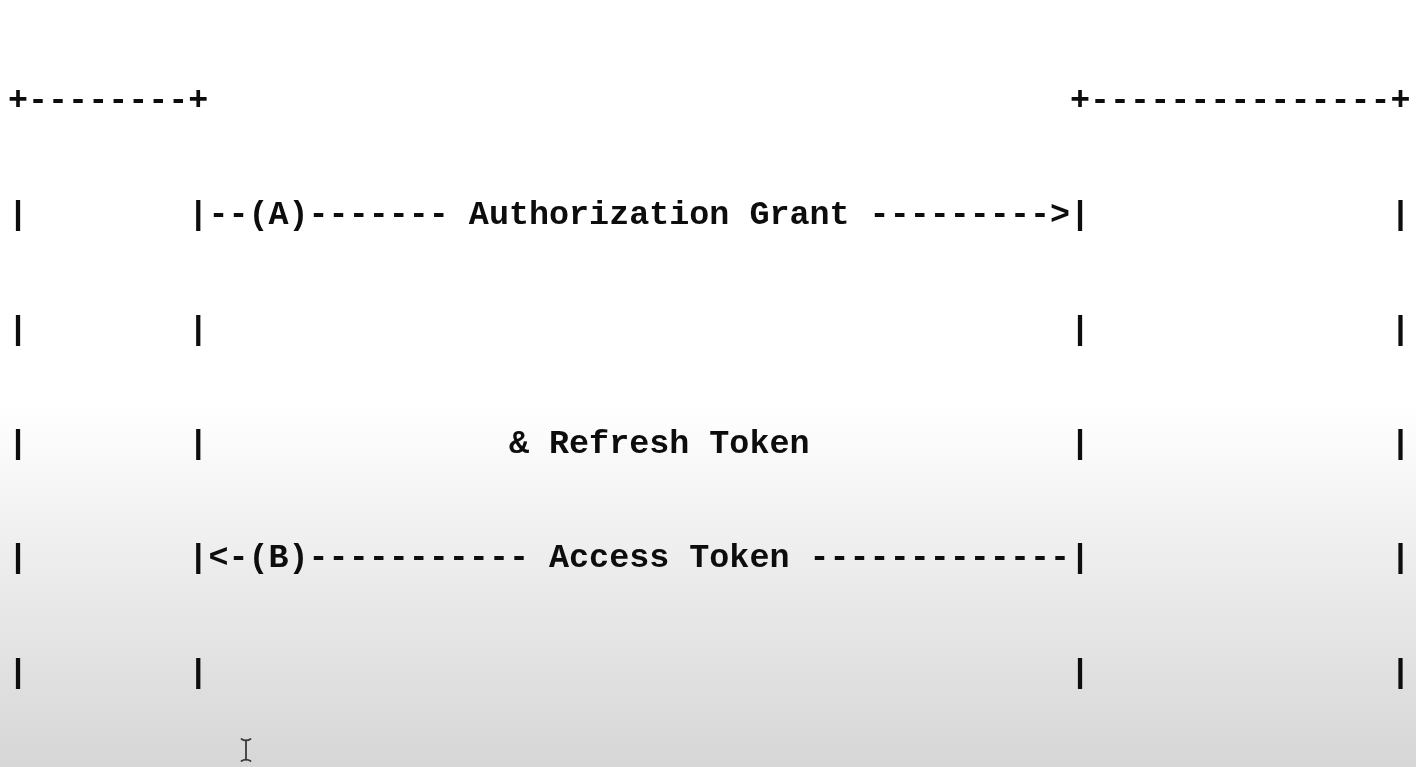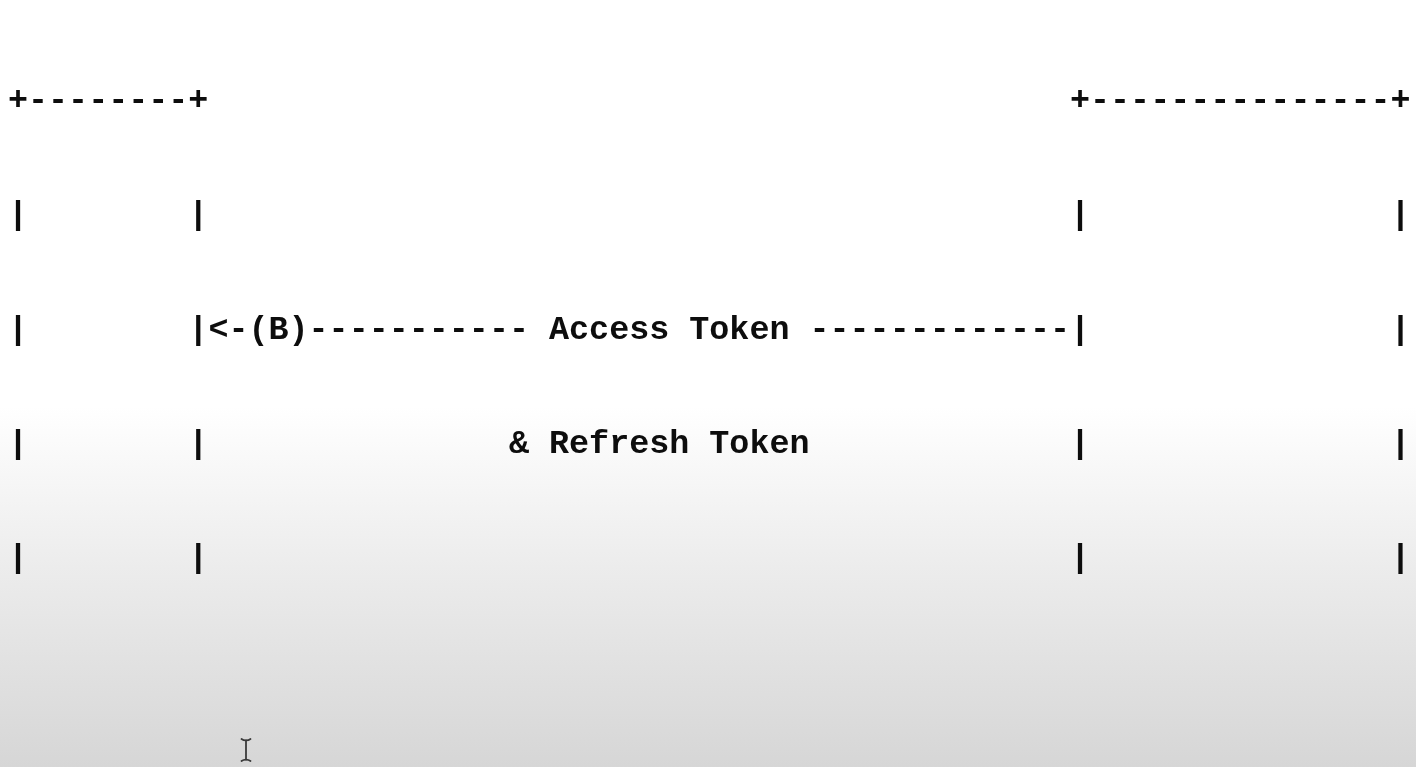--- a/index.html
+++ b/index.html
@@ -35,23 +35,24 @@
     top: 736px;
   }
 </style>
 </head>
 <body>
 
 <div class="screen">
 
   <div class="ascii">
     <div class="ln">+--------+                                           +---------------+</div>
+    <div class="ln">|        |--(A)------- Authorization Grant ---------&gt;|               |</div>
     <div class="ln">|        |                                           |               |</div>
+    <div class="ln">|        |               &amp; Refresh Token             |               |</div>
     <div class="ln">|        |&lt;-(B)----------- Access Token -------------|               |</div>
-    <div class="ln">|        |               &amp; Refresh Token             |               |</div>
     <div class="ln">|        |                                           |               |</div>
     
     
     
     
     
     
     
     
     

